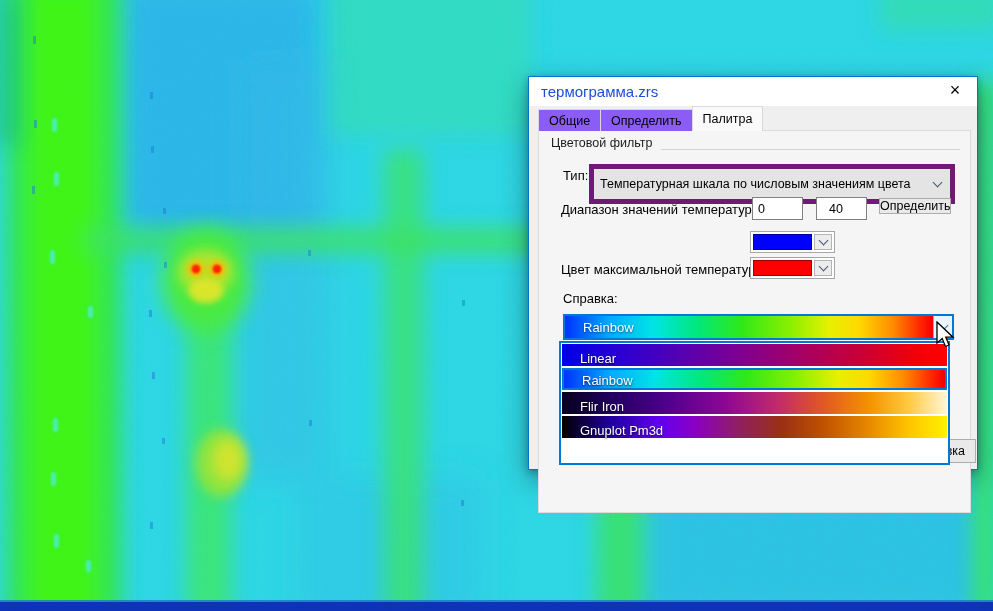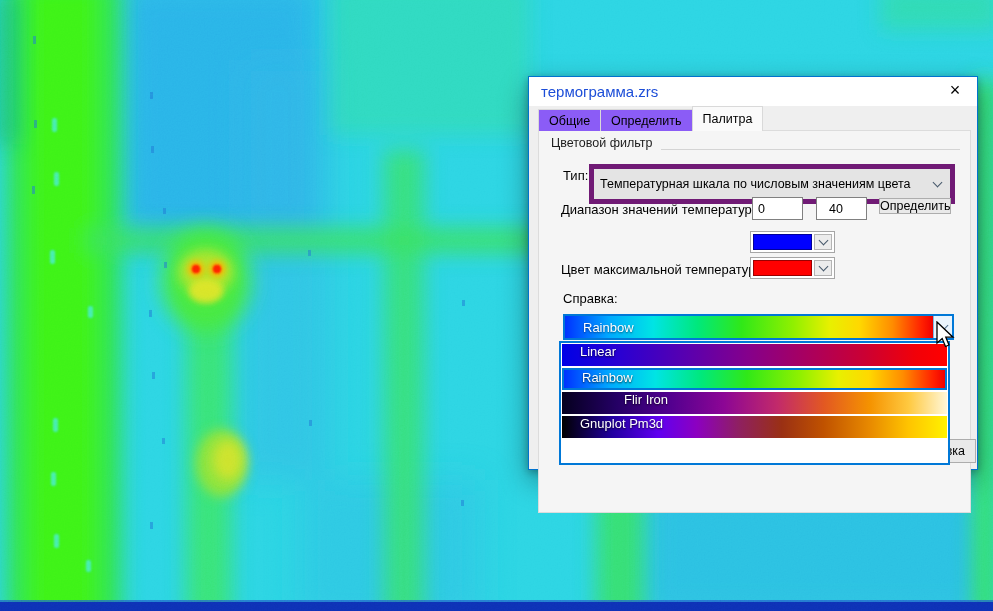--- a/index.html
+++ b/index.html
@@ -54,21 +54,21 @@
   .pal-combo { position:absolute; left:24px; top:183px; width:391px; height:26px;
                border:2px solid #0078d7; background:#fff; display:flex; align-items:stretch; }
   .pal-grad { flex:1; display:flex; align-items:center; }
   .pal-grad span { font-size:13px; color:#fff; padding-left:18px; text-shadow:0 1px 2px rgba(0,0,30,.55); }
   .pal-arrow { width:19px; background:#eaf4fd; border-left:1px solid #7fbae4;
                display:flex; align-items:center; justify-content:center; }
   .pal-arrow .chev { margin:-3px 0 0 0; border-color:#50708e; }
 
   .droplist { position:absolute; left:30px; top:264px; width:391px; height:124px; z-index:30;
               background:#fff; border:2px solid #0078d7; padding:1px 1px; }
-  .opt { height:22px; margin-bottom:2px; display:flex; align-items:flex-start; }
+  .opt { height:22px; margin-bottom:2px; display:flex; align-items:flex-end; }
   .opt span { font-size:13px; color:#fff; padding-left:18px; text-shadow:0 1px 2px rgba(0,0,0,.75); }
   .opt.sel { border:2px solid #0078d7; }
 
   .btn-help { position:absolute; left:376px; top:362px; width:71px; height:24px; z-index:5; }
 
   .cursor { position:absolute; left:936px; top:321px; z-index:50; pointer-events:none; }
 </style>
 </head>
 <body>
 
@@ -228,21 +228,21 @@
 
     <button class="btn btn-help">Справка</button>
 
     <div class="droplist">
       <div class="opt" style="background: linear-gradient(90deg, rgb(0, 0, 230) 0%, rgb(42, 0, 210) 15%, rgb(88, 0, 176) 32%, rgb(132, 0, 140) 48%, rgb(170, 0, 94) 64%, rgb(204, 0, 50) 79%, rgb(242, 0, 8) 92%, rgb(255, 0, 0) 100%);">
         <span>Linear</span>
       </div>
       <div class="opt sel" style="background: linear-gradient(90deg, rgb(0, 50, 255) 0%, rgb(0, 170, 255) 12%, rgb(0, 228, 228) 24%, rgb(0, 232, 124) 36%, rgb(48, 232, 24) 48%, rgb(144, 240, 0) 62%, rgb(232, 240, 0) 72%, rgb(255, 216, 0) 80%, rgb(255, 140, 0) 89%, rgb(255, 32, 0) 97%, rgb(240, 0, 0) 100%);">
         <span>Rainbow</span>
       </div>
-      <div class="opt" style="background: linear-gradient(90deg, rgb(5, 0, 30) 0%, rgb(36, 0, 100) 14%, rgb(82, 0, 143) 28%, rgb(140, 6, 149) 42%, rgb(194, 42, 106) 56%, rgb(226, 88, 34) 68%, rgb(245, 147, 0) 80%, rgb(255, 201, 64) 90%, rgb(255, 247, 216) 100%); padding-left: 44px;">
+      <div class="opt" style="background: linear-gradient(90deg, rgb(5, 0, 30) 0%, rgb(36, 0, 100) 14%, rgb(82, 0, 143) 28%, rgb(140, 6, 149) 42%, rgb(194, 42, 106) 56%, rgb(226, 88, 34) 68%, rgb(245, 147, 0) 80%, rgb(255, 201, 64) 90%, rgb(255, 247, 216) 100%);">
         <span>Flir Iron</span>
       </div>
       <div class="opt" style="background: linear-gradient(90deg, rgb(0, 0, 0) 0%, rgb(34, 0, 160) 13%, rgb(96, 0, 240) 25%, rgb(140, 0, 192) 35%, rgb(143, 32, 96) 46%, rgb(154, 48, 20) 57%, rgb(192, 82, 0) 68%, rgb(232, 138, 0) 80%, rgb(255, 196, 0) 90%, rgb(255, 242, 0) 100%);">
         <span>Gnuplot Pm3d</span>
       </div>
     </div>
   </div>
 
   <svg class="cursor" width="24" height="28" viewBox="0 0 24 28">
     <polygon points="1,1 1,22 6.2,17.5 9.5,25.5 13,24 9.8,16.2 17,16.2" fill="#ffffff" stroke="#000000" stroke-width="1.3"></polygon>

